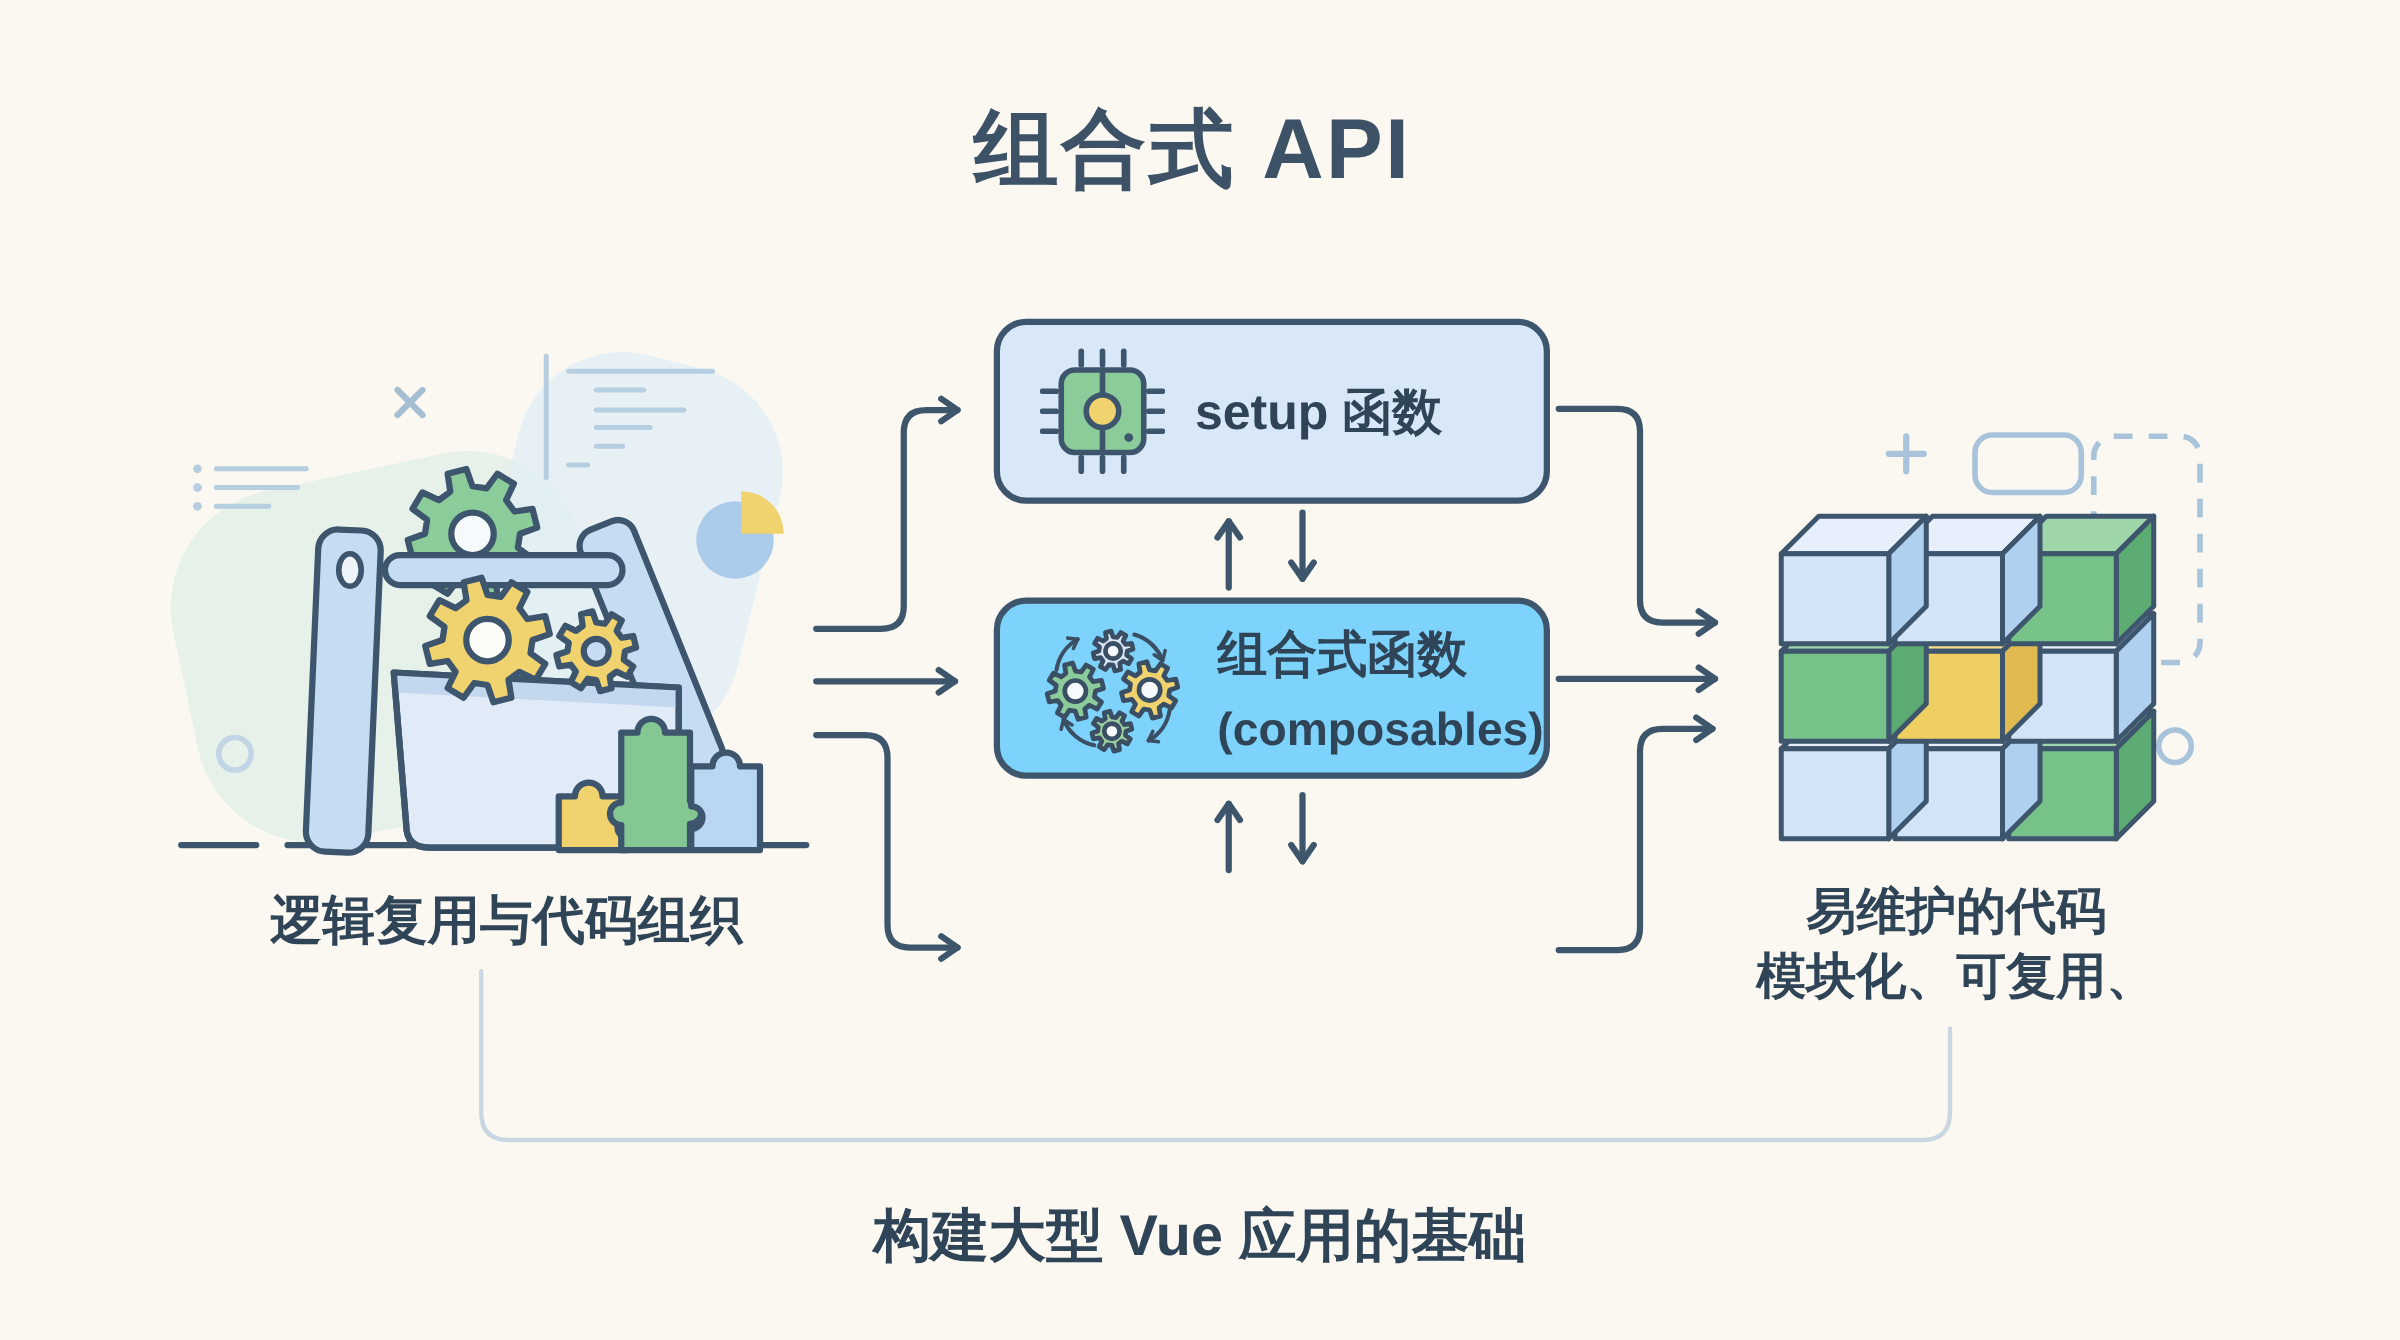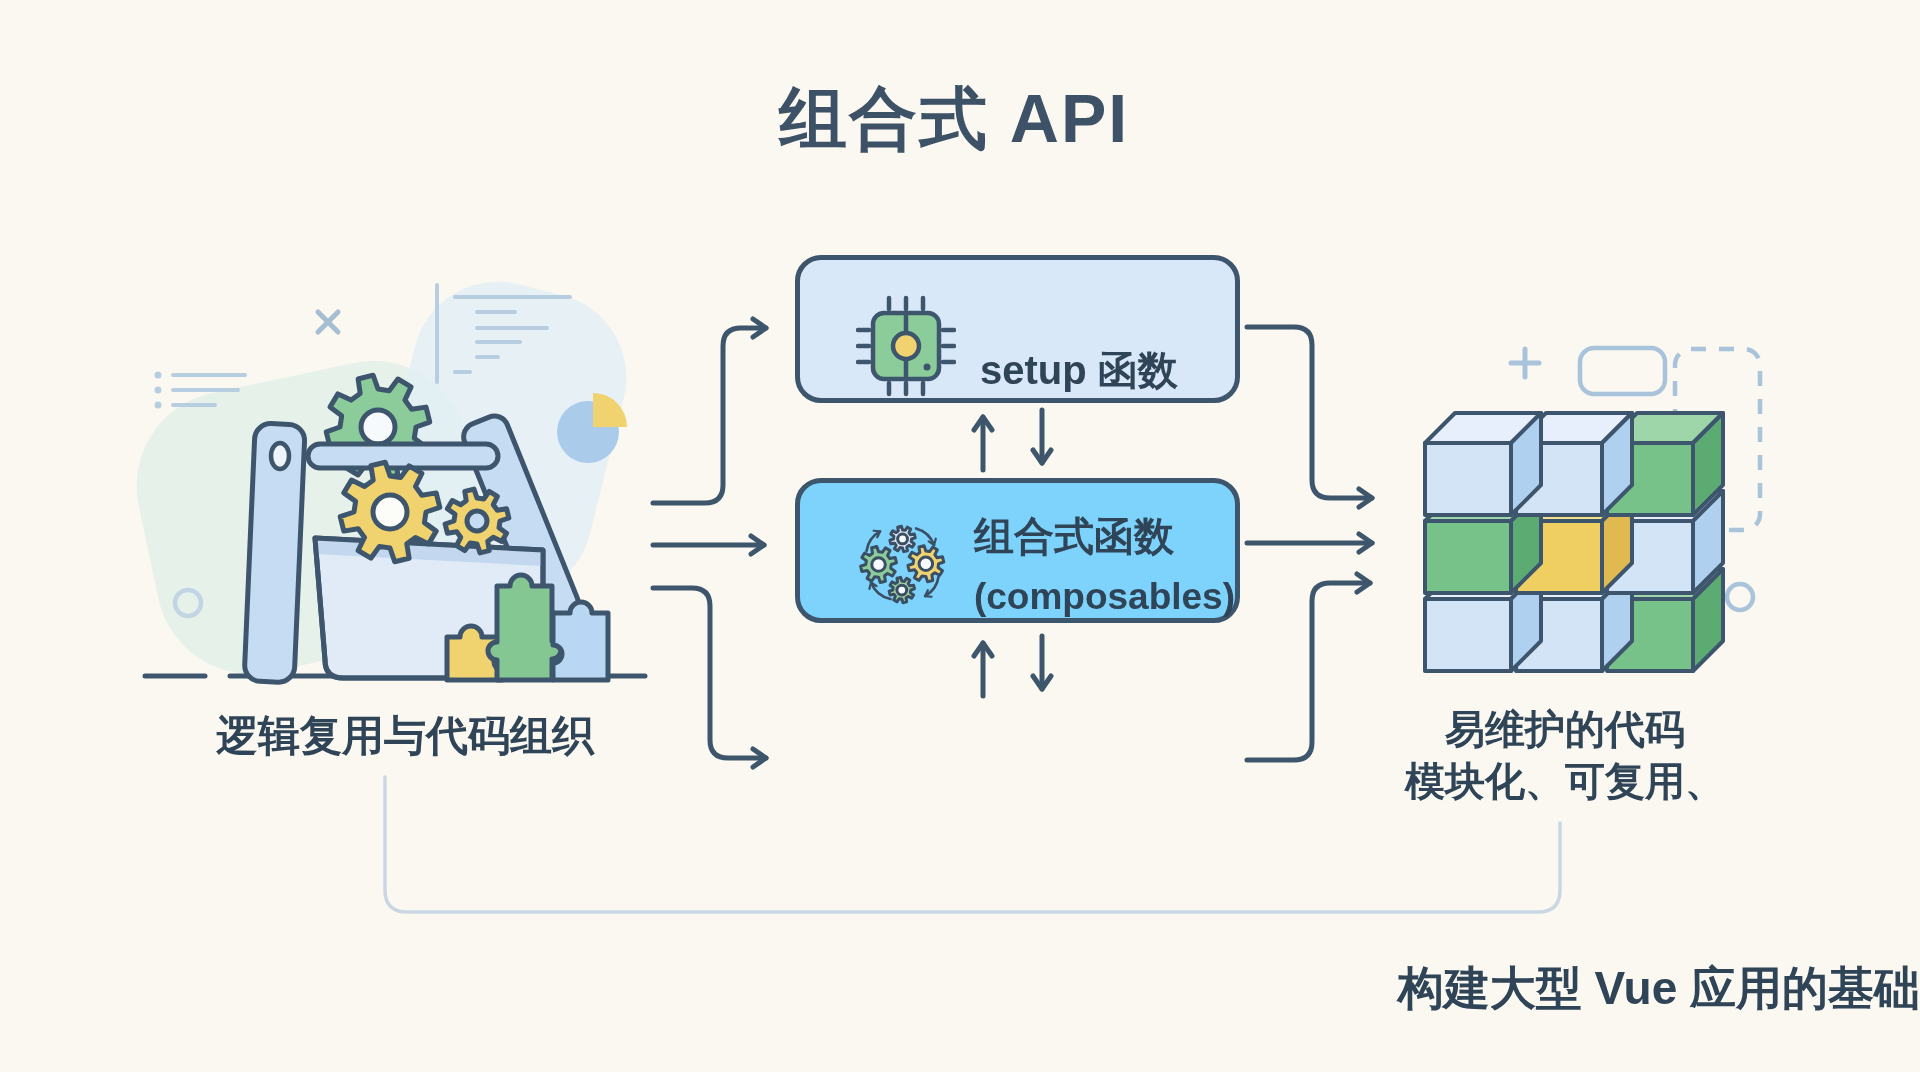--- a/index.html
+++ b/index.html
@@ -1,31 +1,31 @@
 <!DOCTYPE html>
 <html><head>
 <meta charset="utf-8">
 <style>
   html,body{margin:0;padding:0;background:#faf8f1;}
   #canvas{position:relative;width:1920px;height:1072px;background:#faf8f1;overflow:hidden;
           font-family:"Liberation Sans","DejaVu Sans",sans-serif;color:#2f4456;}
   .abs{position:absolute;}
   #title{left:0;top:74px;width:1908px;text-align:center;font-size:68px;font-weight:800;
          color:#3d5266;letter-spacing:2px;}
-  .flow-box{width:445px;display:flex;align-items:flex-end;gap:24px;padding-left:56px;
+  .flow-box{width:445px;display:flex;align-items:center;gap:24px;padding-left:32px;
             box-sizing:border-box;border:5px solid #3e566d;border-radius:26px;}
   #box-setup{left:795px;top:255px;height:148px;background:#d9e8f8;}
   #box-composables{left:795px;top:478px;height:145px;background:#7dd3fc;}
   #box-reactive{left:795px;top:704px;height:144px;background:#deeedd;}
   .box-label{font-size:40px;font-weight:700;color:#2f4456;white-space:nowrap;}
   .box-sublabel{font-size:37px;font-weight:600;color:#2f4456;white-space:nowrap;margin-top:12px;}
   .caption{font-weight:700;color:#2f4456;text-align:center;}
   #caption-left{left:150px;top:664px;width:510px;font-size:42px;margin-top:44px;}
   #caption-right{left:1330px;top:703px;width:470px;font-size:40px;line-height:52px;}
-  #caption-bottom{left:0;top:958px;width:1920px;font-size:46px;text-align:right;}
+  #caption-bottom{left:0;top:958px;width:1920px;font-size:46px;}
   svg{display:block;}
 </style>
 </head>
 <body>
 
 <div id="canvas">
 
   <div id="title" class="abs">组合式 API</div>
 
   <svg class="abs" style="left:130px;top:260px;" width="540" height="440" viewBox="0 0 540 440">

